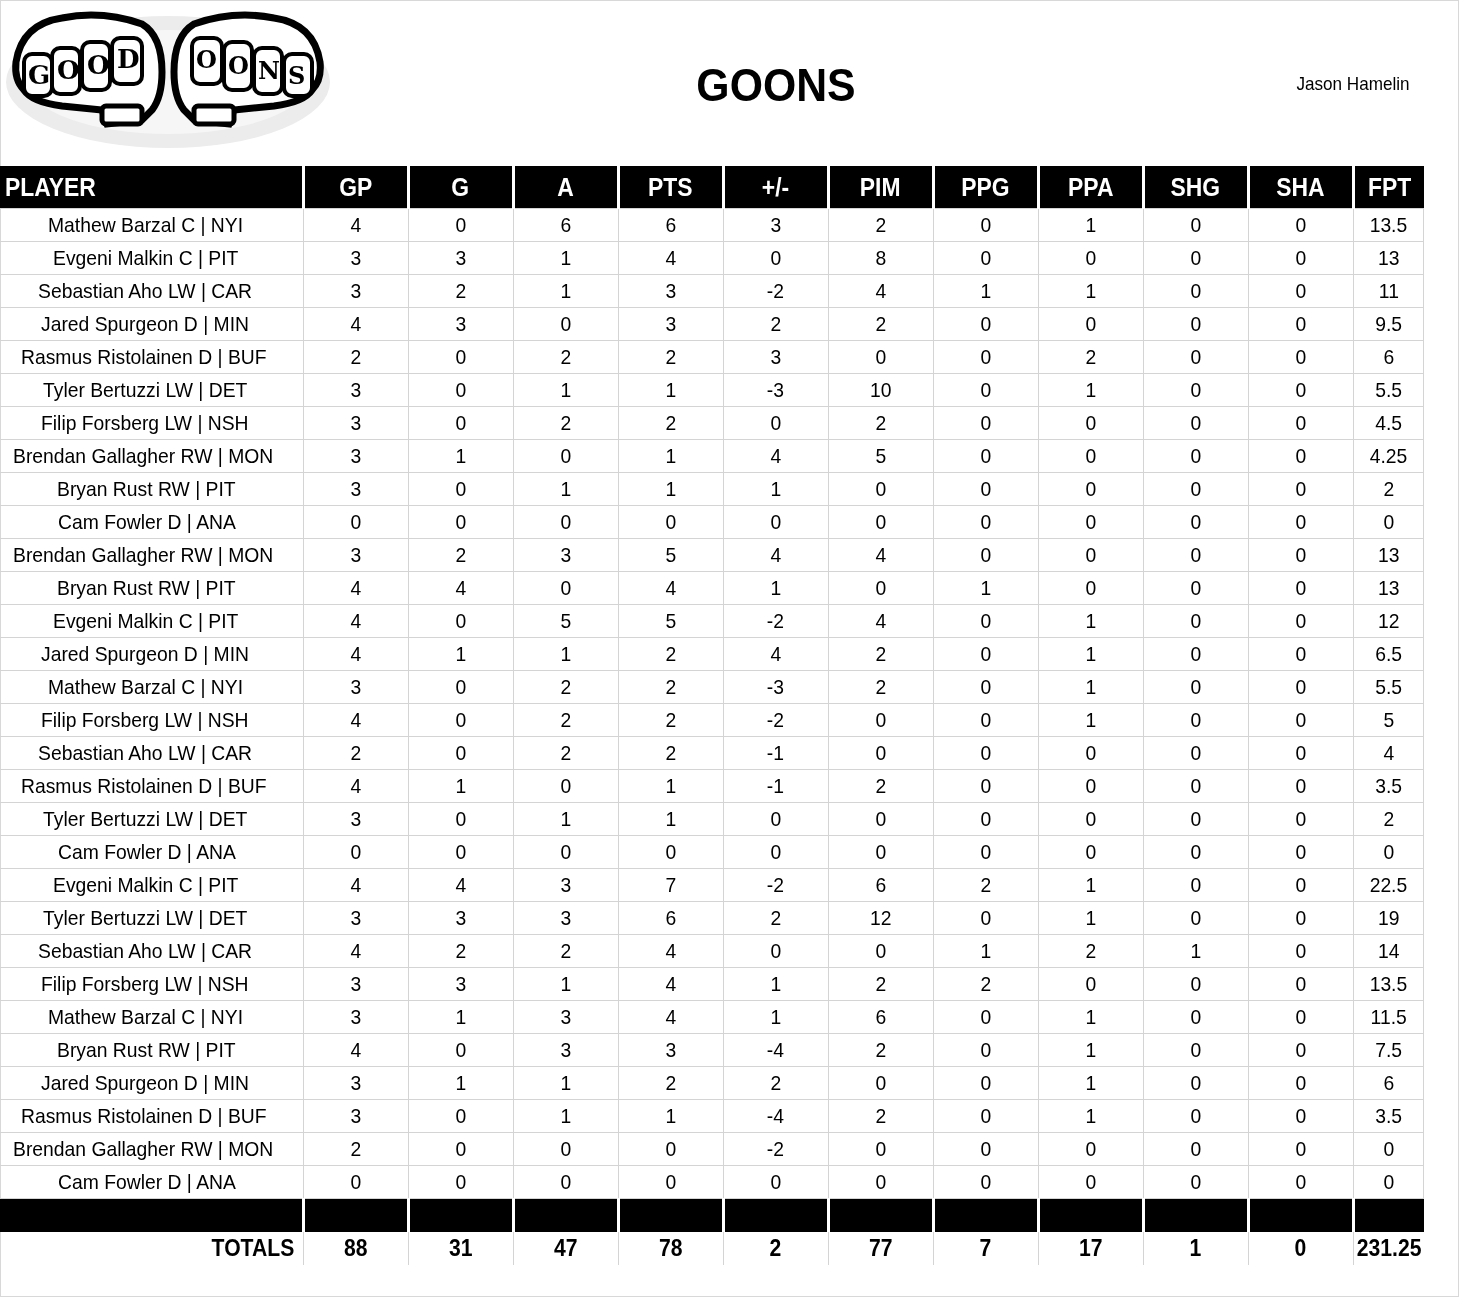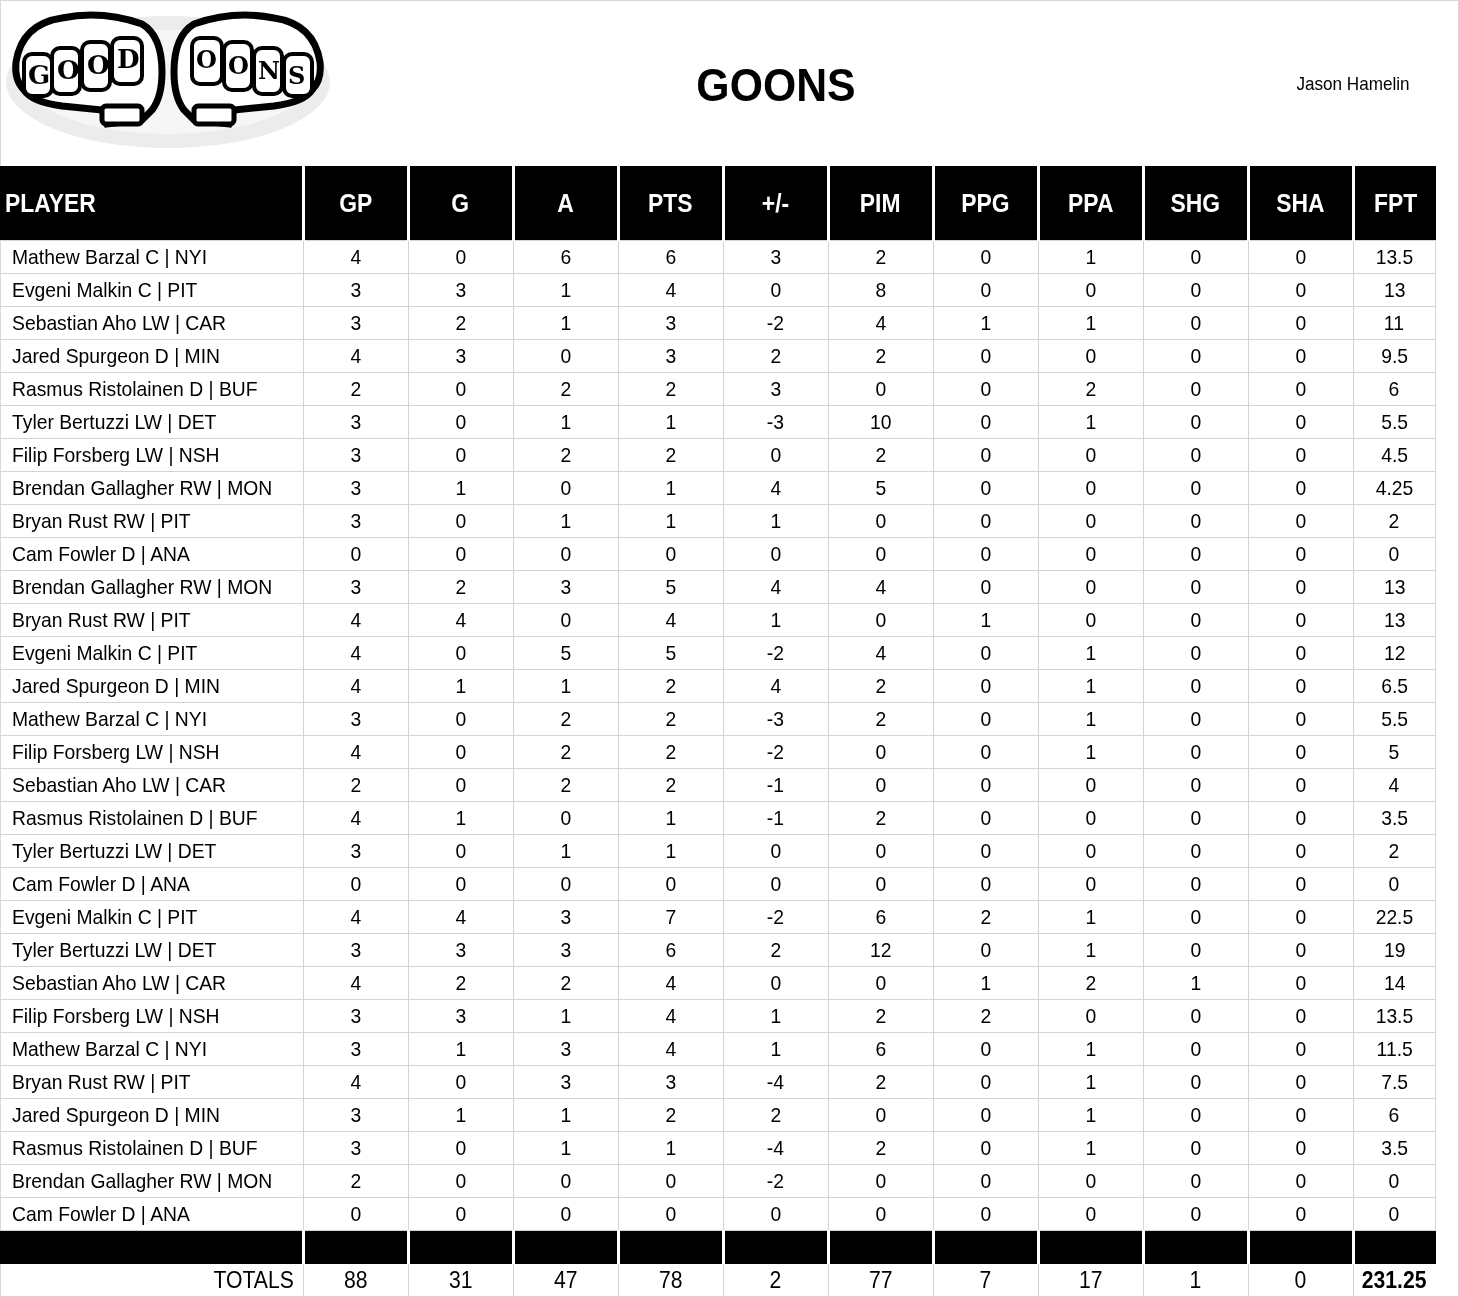--- a/index.html
+++ b/index.html
@@ -8,34 +8,34 @@
   .page-border { position: absolute; left: 0; top: 0; width: 1457px; height: 1295px; border: 1px solid #d8d8d8; pointer-events: none; }
   .logo { position: absolute; left: 2px; top: 2px; width: 332px; height: 152px; }
   .team-title { position: absolute; left: 640px; top: 58px; width: 272px; text-align: center;
                 font-size: 46px; font-weight: bold; letter-spacing: 0px; transform: scaleX(0.93); }
   .owner { position: absolute; left: 1270px; top: 73px; width: 166px; text-align: center;
            font-size: 19px; transform: scaleX(0.9); }
   table.stats { position: absolute; left: 0; top: 166px; border-collapse: collapse; table-layout: fixed; }
   table.stats col.c-player { width: 303px; }
   table.stats col.c-stat { width: 105px; }
   table.stats col.c-last { width: 105px; }
-  thead th { background: #000; color: #fff; height: 42px; padding: 16px; font-size: 26px; font-weight: bold;
+  thead th { background: #000; color: #fff; height: 42px; padding: 0; font-size: 26px; font-weight: bold;
              border-left: 3px solid #fff; text-align: center; vertical-align: middle;
              font-family: "Liberation Sans Narrow", "Liberation Sans", sans-serif; }
   thead th span { display: inline-block; transform: scaleX(0.88); }
   thead th.player-h { text-align: left; padding-left: 5px; border-left: none; }
   thead th.player-h span { transform-origin: left center; }
   tbody td { height: 32px; padding: 0; border: 1px solid #d4d4d4; font-size: 21px; text-align: center;
              vertical-align: middle; white-space: nowrap; overflow: hidden; }
   tbody td span { display: inline-block; transform: scaleX(0.92); }
-  tbody td.player { text-align: left; padding-left: 12px; border-left: none; }
+  tbody td.player { text-align: center; padding-left: 6px; border-left: none; }
   tbody td.player span { transform-origin: left center; }
   tr.sep td { background: #000; border: none; border-left: 3px solid #fff; height: 33px; }
   tr.sep td:first-child { border-left: none; }
-  tr.totals td { border: none; border-left: 1px solid #d4d4d4; height: 33px; font-size: 23px; }
+  tr.totals td { border: none; border-left: 1px solid #d4d4d4; height: 33px; font-size: 23px; font-weight: bold; }
   tr.totals td:first-child { border-left: none; text-align: right; padding-right: 5px; }
   tr.totals td.fpt-total { font-weight: bold; text-decoration: underline; }
 </style>
 </head>
 <body>
 
 <div class="page-border"></div>
 
 <div class="logo">
   <svg width="332" height="152" viewBox="0 0 332 152">

